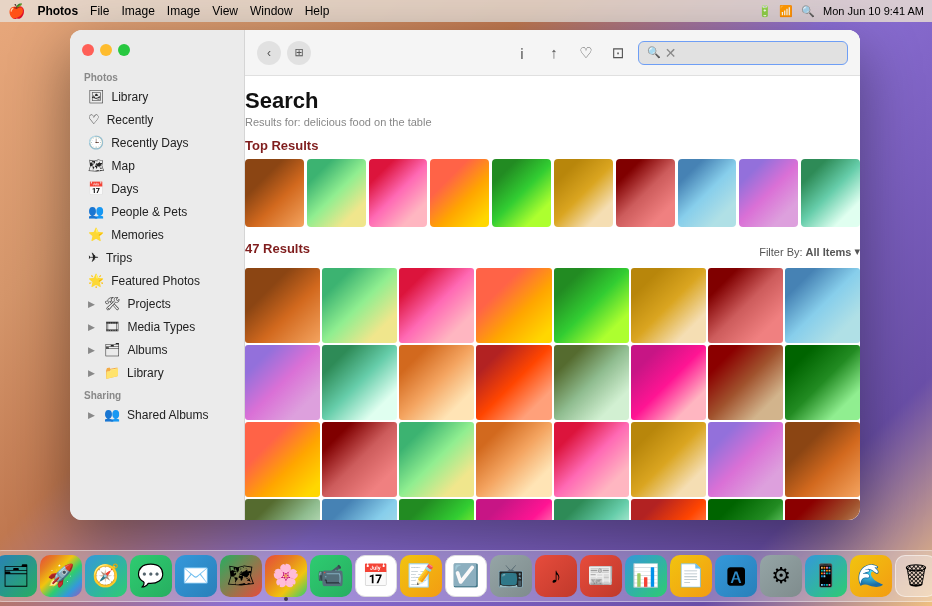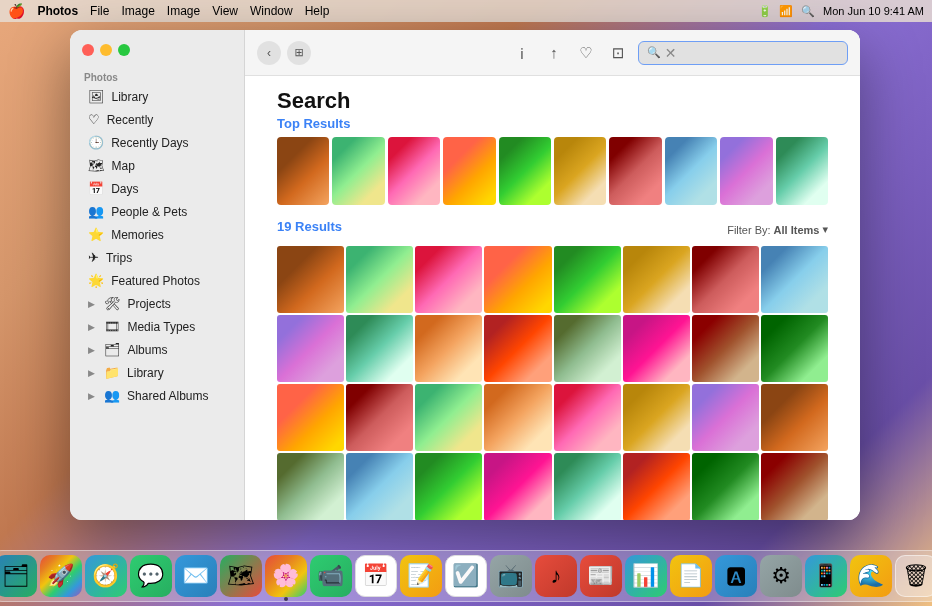--- a/index.html
+++ b/index.html
@@ -196,42 +196,42 @@
       font-size: 14px;
       color: #888;
       display: flex;
       align-items: center;
     }
 
     
     .content-area {
       flex: 1;
       overflow-y: auto;
-      padding: 12px 32px;
+      padding: 12px 0;
       background: white;
     }
     .content-area::-webkit-scrollbar { width: 6px; }
     .content-area::-webkit-scrollbar-thumb { background: #ccc; border-radius: 3px; }
 
     .page-title {
       font-size: 22px;
       font-weight: 700;
       color: #111;
       margin-bottom: 2px;
     }
     .results-subtitle {
       font-size: 11px;
       color: #888;
       margin-bottom: 10px;
     }
 
     .section-label {
       font-size: 13px;
       font-weight: 600;
-      color: #3b82f6;
+      color: #7f1d1d;
       margin-bottom: 6px;
     }
 
     .top-results-grid {
       display: flex;
       gap: 3px;
       margin-bottom: 14px;
       height: 68px;
     }
     .top-result-item {
@@ -390,20 +390,21 @@
       <span class="sidebar-expand">▶</span>
       <span class="sidebar-icon">🗂</span>
       <span>Albums</span>
     </div>
     <div class="sidebar-item">
       <span class="sidebar-expand">▶</span>
       <span class="sidebar-icon">📁</span>
       <span>Library</span>
     </div>
 
+    <div class="sidebar-section-label">Sharing</div>
     <div class="sidebar-item">
       <span class="sidebar-expand">▶</span>
       <span class="sidebar-icon">👥</span>
       <span>Shared Albums</span>
     </div>
   </div>
 
   <div class="main-content">
 
     <div class="toolbar">
@@ -419,37 +420,38 @@
         <button class="toolbar-icon-btn">⊡</button>
       </div>
       <div class="search-bar">
         <span style="color:#888;font-size:11px;margin-right:4px;">🔍</span>
         <button class="search-clear">✕</button>
       </div>
     </div>
 
     <div class="content-area">
       <div class="page-title">Search</div>
+      <div class="results-subtitle">Results for: delicious food on the table</div>
 
       <div class="section-label">Top Results</div>
       <div class="top-results-grid">
         <div class="top-result-item food-1"></div>
         <div class="top-result-item food-2"></div>
         <div class="top-result-item food-3"></div>
         <div class="top-result-item food-4"></div>
         <div class="top-result-item food-5"></div>
         <div class="top-result-item food-6"></div>
         <div class="top-result-item food-7"></div>
         <div class="top-result-item food-8"></div>
         <div class="top-result-item food-9"></div>
         <div class="top-result-item food-10"></div>
       </div>
 
       <div class="results-header">
-        <div class="section-label">19 Results</div>
+        <div class="section-label">47 Results</div>
         <button class="filter-btn">
           <span>Filter By:</span>
           <strong>All Items</strong>
           <span>▾</span>
         </button>
       </div>
 
       <div class="photo-grid" id="photo-grid">
       <div class="photo-item food-1" style="position: relative;"></div>
           <div class="photo-item food-2" style="position: relative;"></div>

